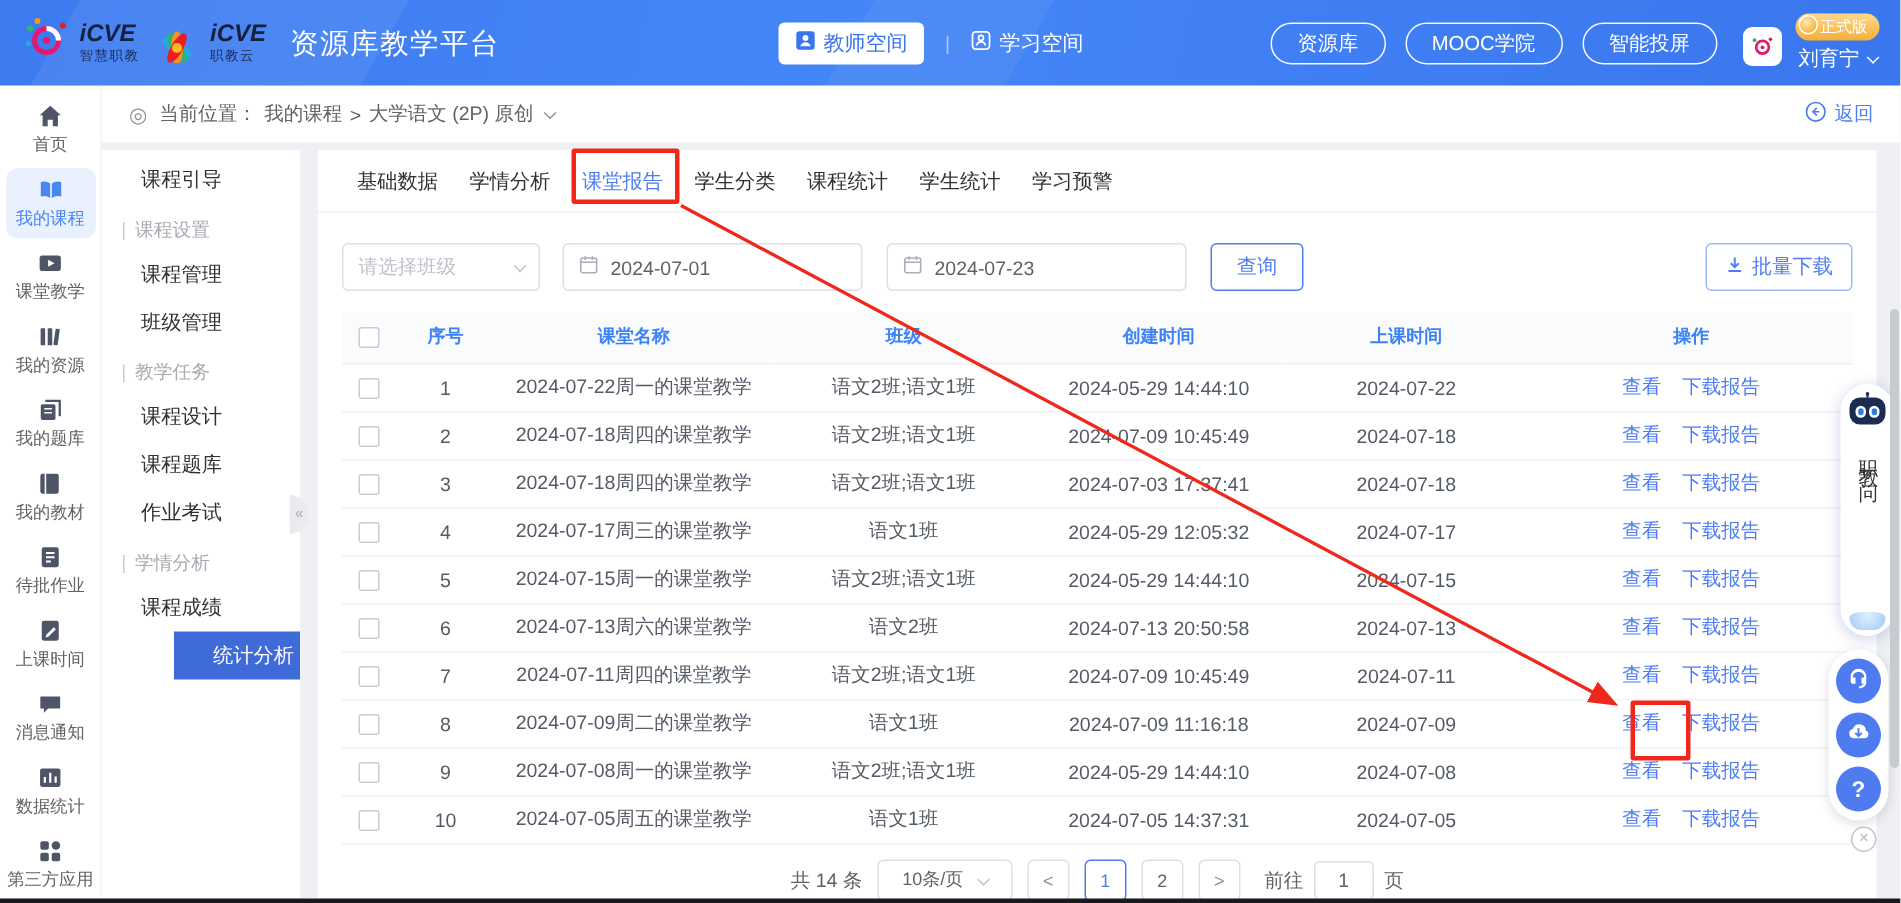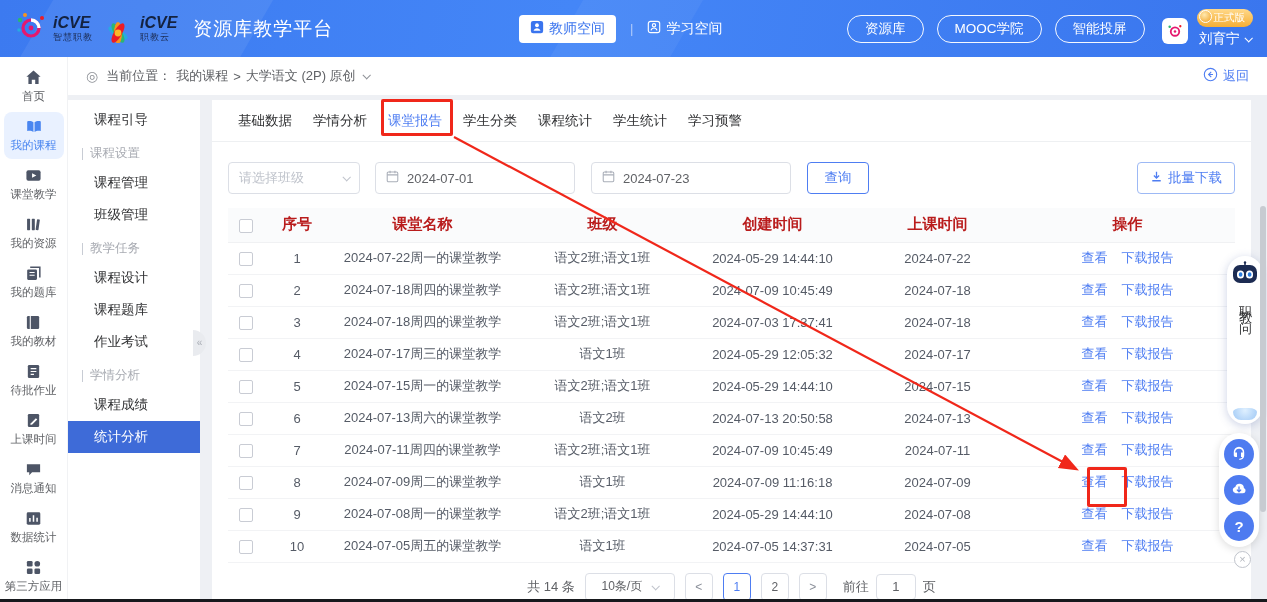--- a/index.html
+++ b/index.html
@@ -46,21 +46,21 @@
   
   .breadcrumb { position:absolute; top:57px; left:68px; right:0; height:38px; background:#fff; display:flex; align-items:center;
     padding:0 18px; font-size:13px; color:#606266; gap:5px; }
   .loc-icon { color:#909399; font-size:14px; margin-right:3px; }
   .bc-caret { color:#909399; margin-left:2px; }
   .back-link { margin-left:auto; color:#4e7df2; display:flex; align-items:center; gap:5px; cursor:pointer; }
 
   
   .menu-sidebar { position:absolute; top:100px; left:68px; width:132px; bottom:3px; background:#fff; padding-top:4px; z-index:3; }
   .menu-item { height:32px; line-height:32px; padding-left:26px; font-size:13.5px; color:#303133; cursor:pointer; white-space:nowrap; }
-  .menu-item.active { background:#3e6bd8; color:#fff; }
+  .menu-item.active { background:#3e6bd8; color:#fff;margin-left:48px; }
   .menu-section { margin:9px 0 5px; padding-left:14px; font-size:12.5px; color:#a8abb2; display:flex; align-items:center; gap:7px; white-space:nowrap; }
   .sec-bar { width:1px; height:12px; background:#c8ccd4; }
   .collapse-handle { position:absolute; left:193px; top:330px; width:13px; height:26px; background:#e9ebef; color:#a9adb5;
     border-radius:0 13px 13px 0; font-size:10px; line-height:26px; text-align:center; cursor:pointer; z-index:4; }
 
   
   .card { position:absolute; left:212px; top:100px; right:16px; bottom:3px; background:#fff; }
   .tabs-row { display:flex; align-items:center; justify-content:space-between; height:42px; padding:0 16px 0 26px; border-bottom:1px solid #eef0f2; }
   .tabs { display:flex; gap:21px; }
   .tab { font-size:13.5px; color:#303133; cursor:pointer; white-space:nowrap; }
@@ -73,21 +73,21 @@
   .f-select { width:132px; margin-right:15px; justify-content:space-between; cursor:pointer; }
   .f-input { width:148px; margin-right:16px; justify-content:space-between; }
   .f-input input { border:0; outline:0; width:105px; font-size:13px; color:#606266; font-family:inherit; }
   .f-input input::placeholder { color:#bfc3cb; }
   .f-date { width:200px; margin-right:16px; gap:8px; color:#606266; cursor:pointer; }
   .btn { height:32px; border-radius:4px; background:#fff; font-size:13.5px; cursor:pointer; display:flex; align-items:center; justify-content:center; font-family:inherit; }
   .query-btn { width:62px; border:1px solid #4e7df2; color:#4e7df2; }
   .batch-btn { margin-left:auto; padding:12px 12px; gap:5px; border:1px solid #9db9f5; color:#4e7df2; }
 
   table.report { width:calc(100% - 32px); margin:14px 16px 0; border-collapse:collapse; table-layout:fixed; text-align:center; }
-  .report thead th { height:34px; background:#fafbfc; font-size:15px; font-weight:700; color:#b91c1c; border-bottom:1px solid #f0f1f3; }
+  .report thead th { height:34px; background:#fafbfc; font-size:12px; font-weight:700; color:#3b82f6; border-bottom:1px solid #f0f1f3; }
   .report tbody td { height:32px; font-size:13px; color:#555b66; border-bottom:1px solid #f2f3f5; white-space:nowrap; overflow:hidden; }
   .cb { display:inline-block; width:14px; height:14px; border:1px solid #c9ccd4; border-radius:2px; background:#fff; cursor:pointer; vertical-align:middle; }
   .lnk { color:#4e7df2; cursor:pointer; margin:0 7px; text-decoration:none; }
 
   .pagination { display:flex; align-items:center; justify-content:center; gap:10px; margin-top:10px; font-size:13px; color:#606266; }
   .psize { width:90px; height:28px; border:1px solid #dcdfe6; border-radius:4px; display:flex; align-items:center; justify-content:center; gap:10px; font-size:12px; cursor:pointer; color:#606266; }
   .pbtn { min-width:28px; height:28px; border:1px solid #dcdfe6; border-radius:4px; background:#fff; display:flex; align-items:center; justify-content:center; font-size:12px; color:#8a8f99; cursor:pointer; }
   .pbtn.num { color:#606266; }
   .pbtn.activepage { border-color:#4e7df2; color:#4e7df2; }
   .goto { display:flex; align-items:center; gap:7px; margin-left:6px; }

